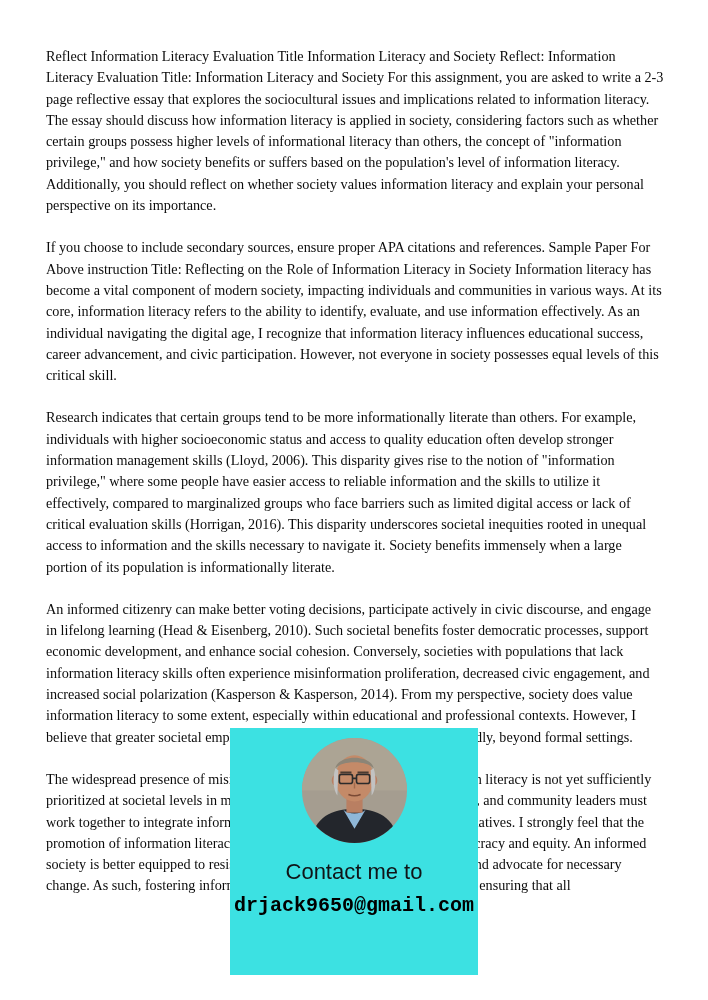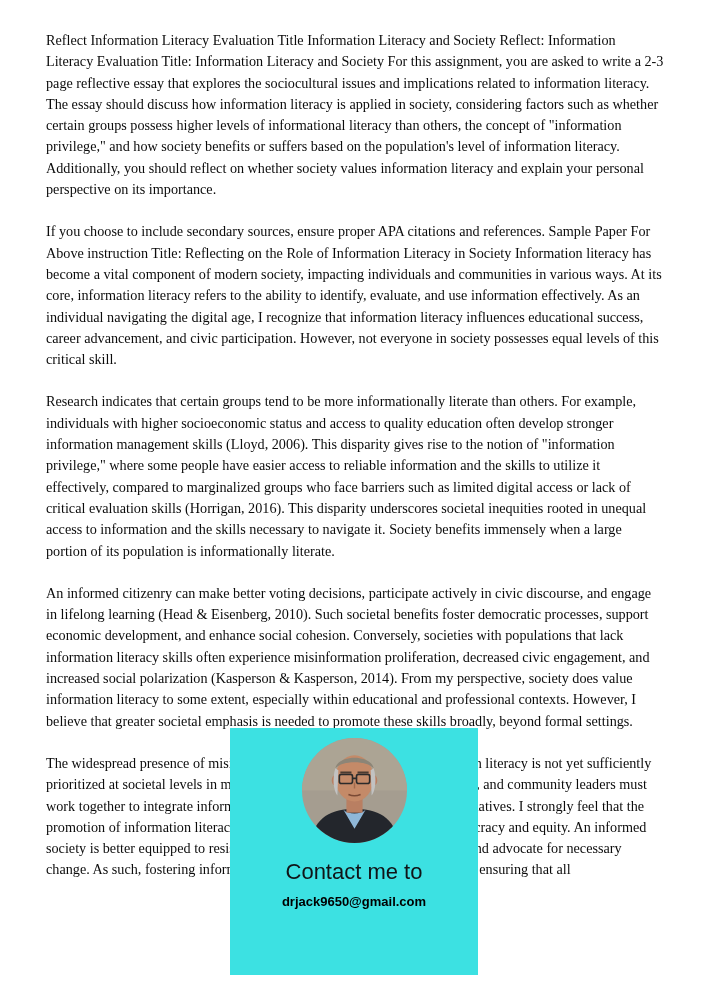--- a/index.html
+++ b/index.html
@@ -11,21 +11,21 @@
     position: relative;
     width: 708px;
     height: 1000px;
     background: #ffffff;
     overflow: hidden;
     font-family: "Liberation Serif", serif;
   }
   .doc-text {
     position: absolute;
     left: 46px;
-    top: 30px;
+    top: 46px;
     width: 618px;
     color: #0b0b0b;
     font-size: 14.2px;
     line-height: 1.5;
     text-align: left;
   }
   .doc-text p {
     margin: 0 0 21px 0;
   }
   .ad-overlay {
@@ -57,23 +57,23 @@
   .contact-heading {
     margin-top: 14px;
     font-family: "Liberation Sans", sans-serif;
     font-weight: 400;
     font-size: 22px;
     line-height: 1.32;
     color: #101417;
   }
   .contact-email {
     margin-top: 8px;
-    font-family: Liberation Sans, sans-serif;
+    font-family: Liberation Mono, monospace;
     font-weight: 700;
-    font-size: 13px;
+    font-size: 20px;
     color: #000000;
   }
 </style>
 </head>
 <body>
 
 <div class="page">
 
   <div class="doc-text">
     <p>Reflect Information Literacy Evaluation Title Information Literacy and Society Reflect: Information Literacy Evaluation Title: Information Literacy and Society For this assignment, you are asked to write a 2-3 page reflective essay that explores the sociocultural issues and implications related to information literacy. The essay should discuss how information literacy is applied in society, considering factors such as whether certain groups possess higher levels of informational literacy than others, the concept of "information privilege," and how society benefits or suffers based on the population's level of information literacy. Additionally, you should reflect on whether society values information literacy and explain your personal perspective on its importance.</p>

